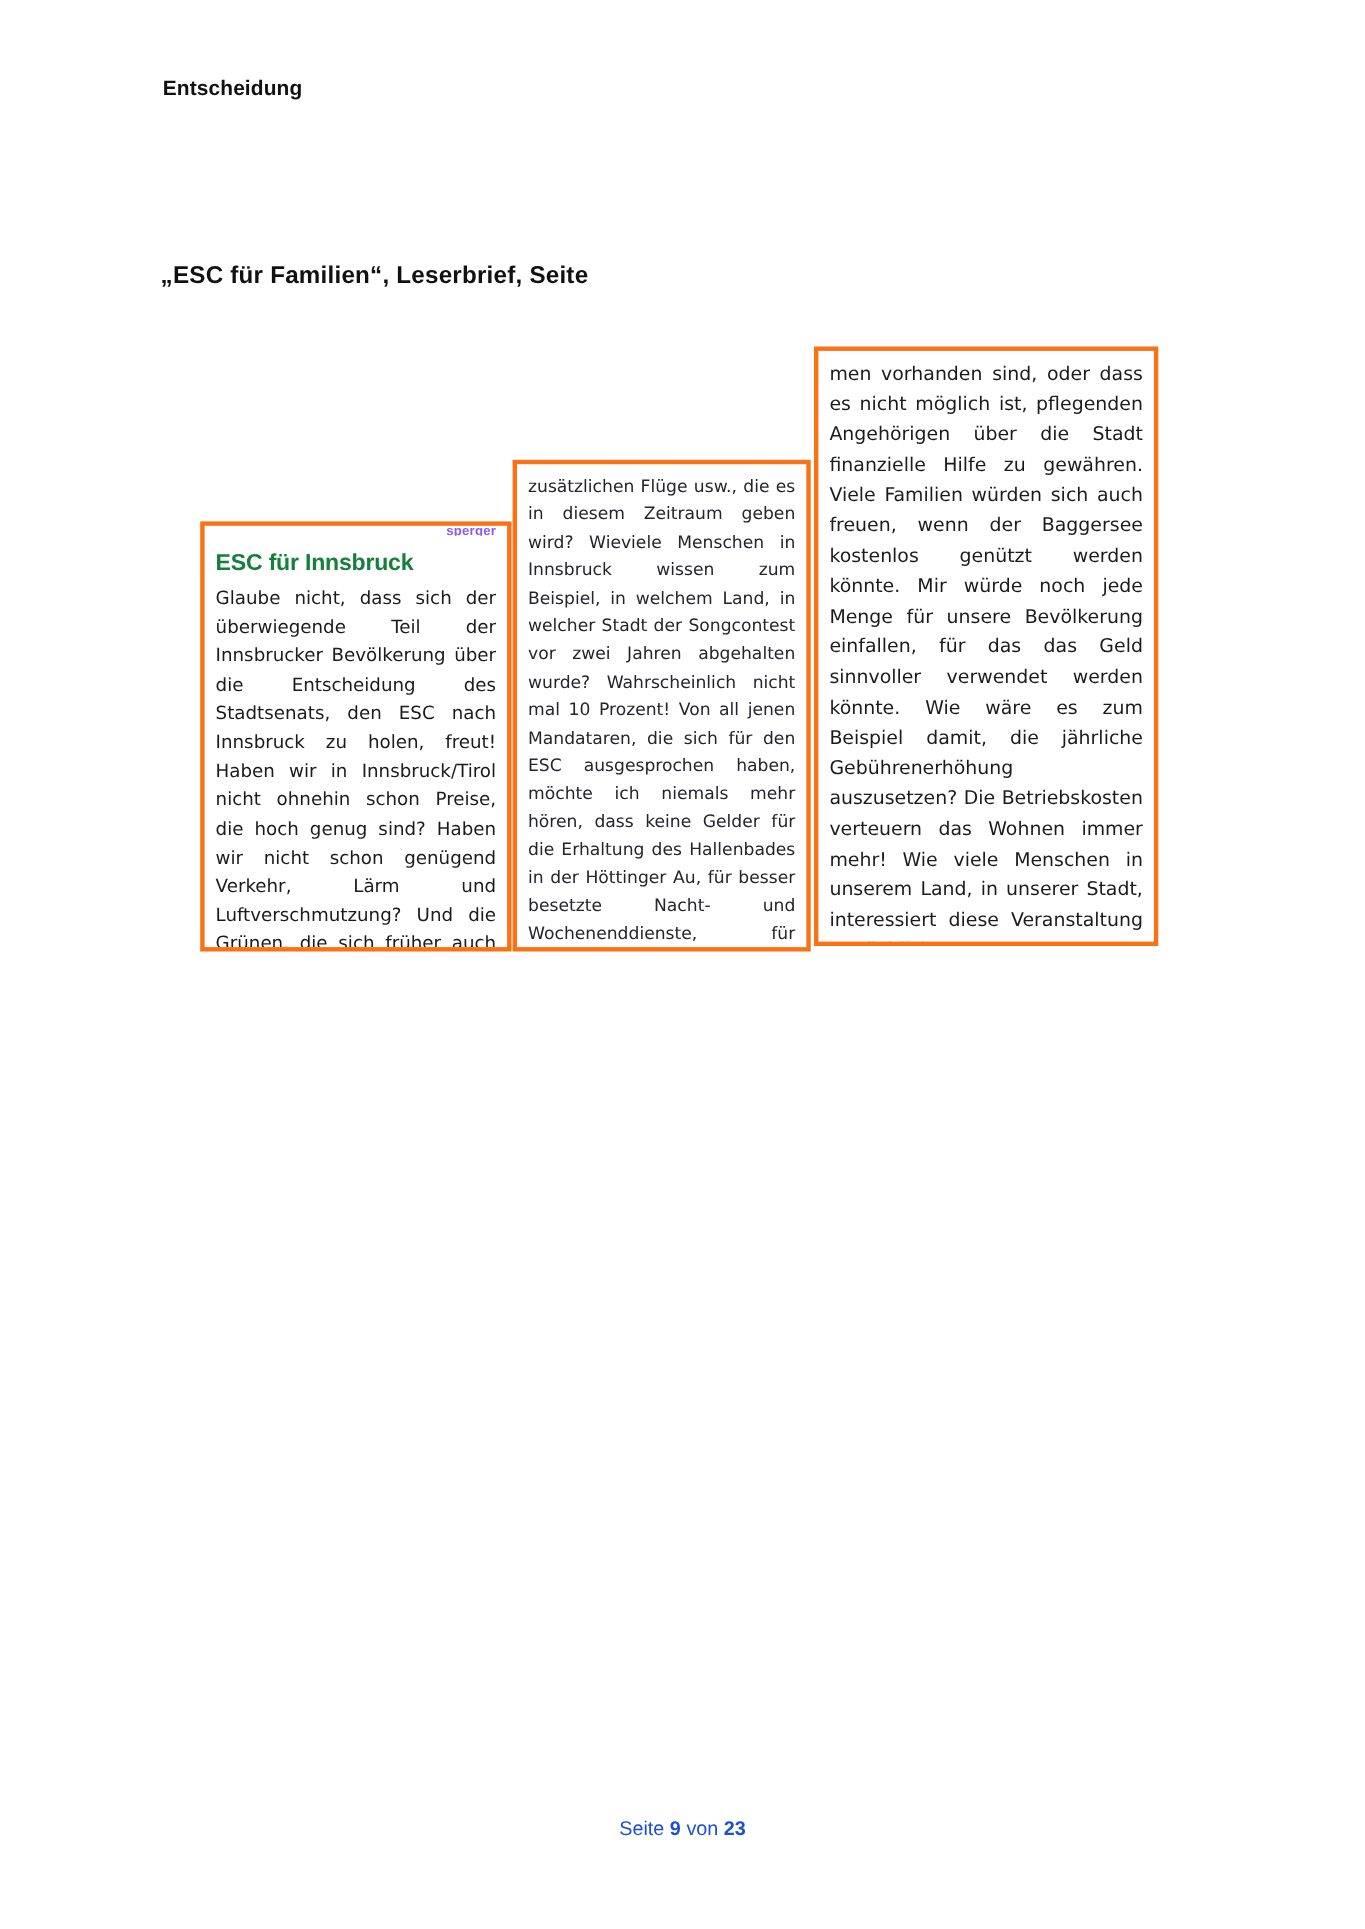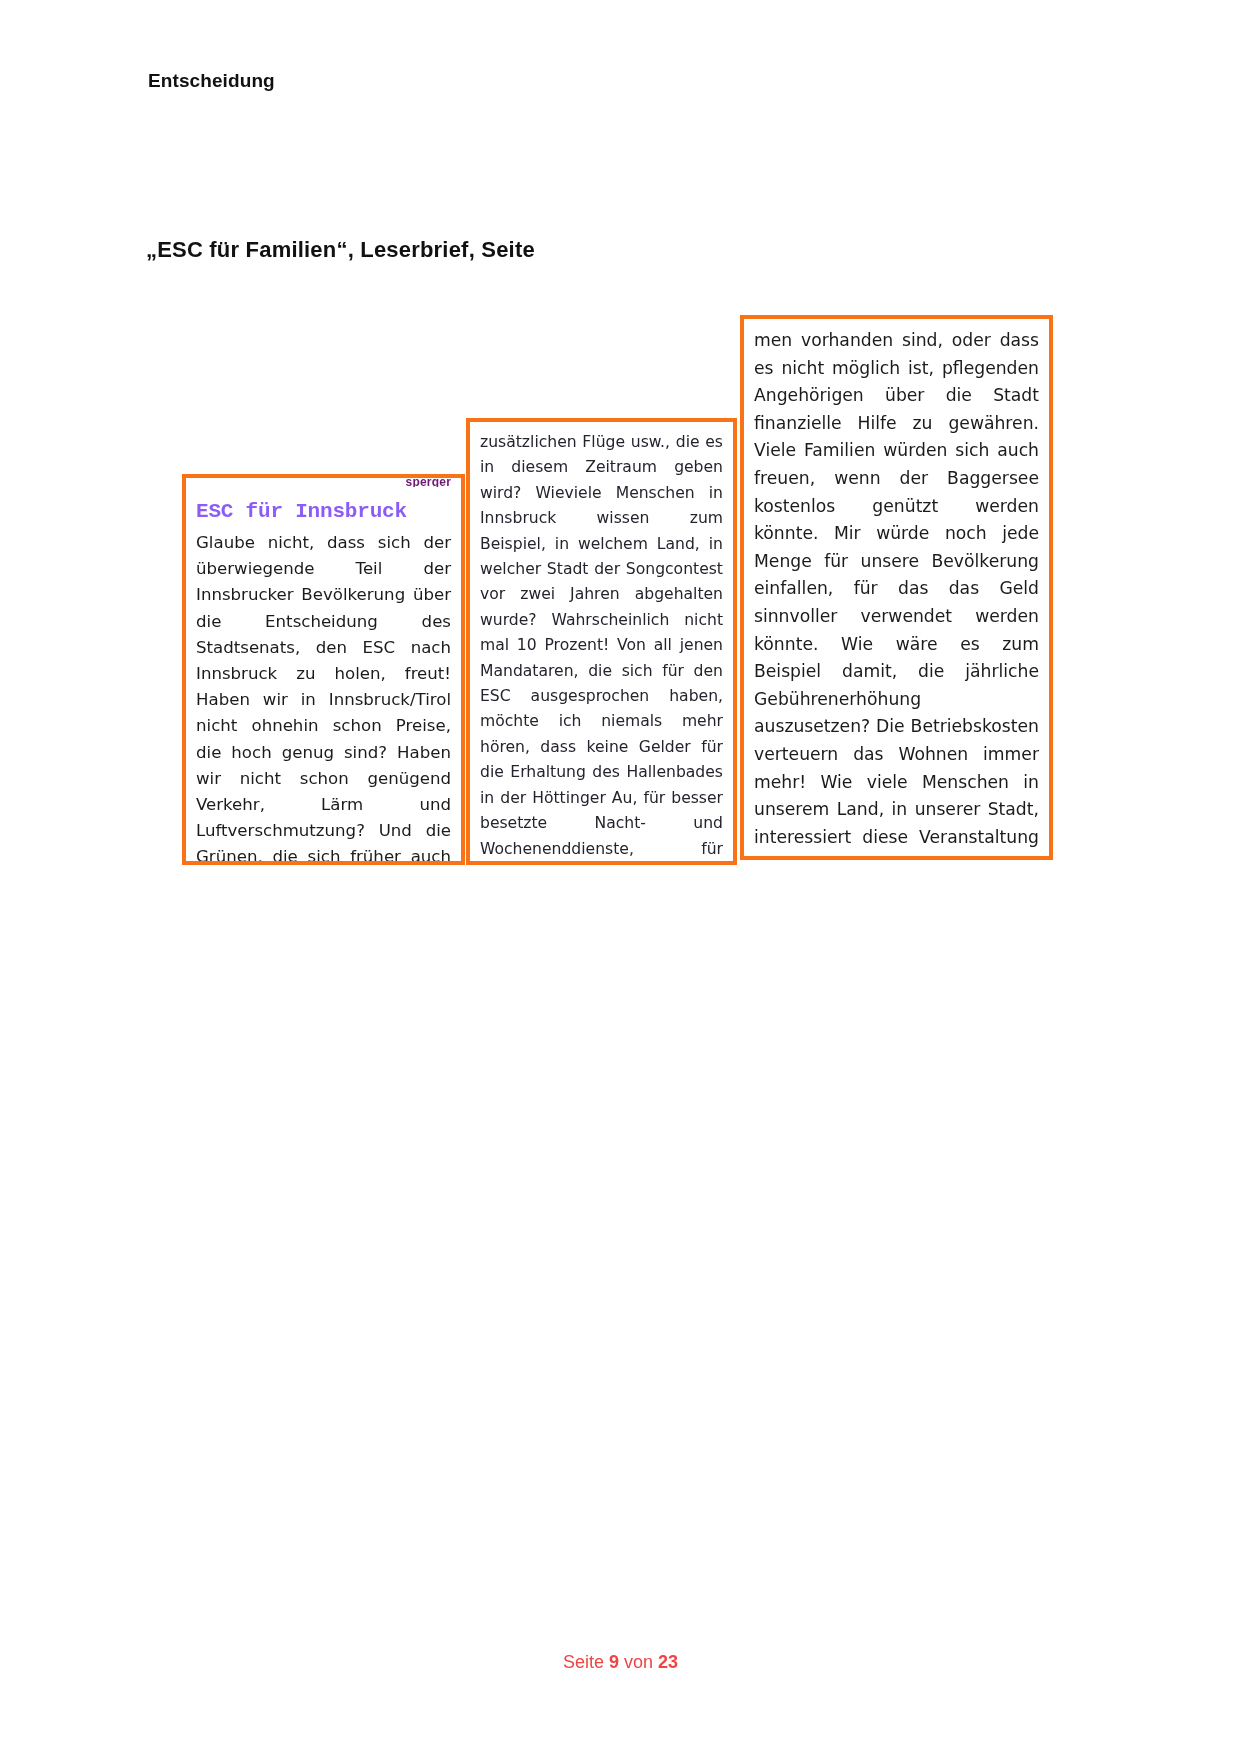--- a/index.html
+++ b/index.html
@@ -71,32 +71,32 @@
     top: 474px;
     width: 283px;
     height: 391px;
   }
   .col-1 .stub {
     position: absolute;
     right: 10px;
     top: -2px;
     font-size: 12px;
     font-weight: bold;
-    color: #701a75;
+    color: #8b5cf6;
     letter-spacing: 0.2px;
     overflow: hidden;
     height: 11px;
     line-height: 13px;
   }
   .col-1 .headline {
     margin: 14px 0 7px 0;
     font-size: 21px;
     font-weight: bold;
-    color: #8b5cf6;
-    font-family: Liberation Mono, monospace;
+    color: #15803d;
+    font-family: Liberation Sans, sans-serif;
     letter-spacing: -0.2px;
   }
   .col-1 p {
     font-size: 16.6px;
     line-height: 26.2px;
   }
 
   
   .col-2 {
     left: 466px;
@@ -130,21 +130,21 @@
     font-family: "DejaVu Sans", sans-serif;
   }
 
   .footer {
     position: absolute;
     left: 0;
     right: 0;
     top: 1652px;
     text-align: center;
     font-size: 18px;
-    color: #ef4444;
+    color: #1d4ed8;
   }
   .footer b { font-weight: bold; }
 </style>
 </head>
 <body>
 
 <div class="page">
 
   <div class="header-source">Entscheidung</div>
 

